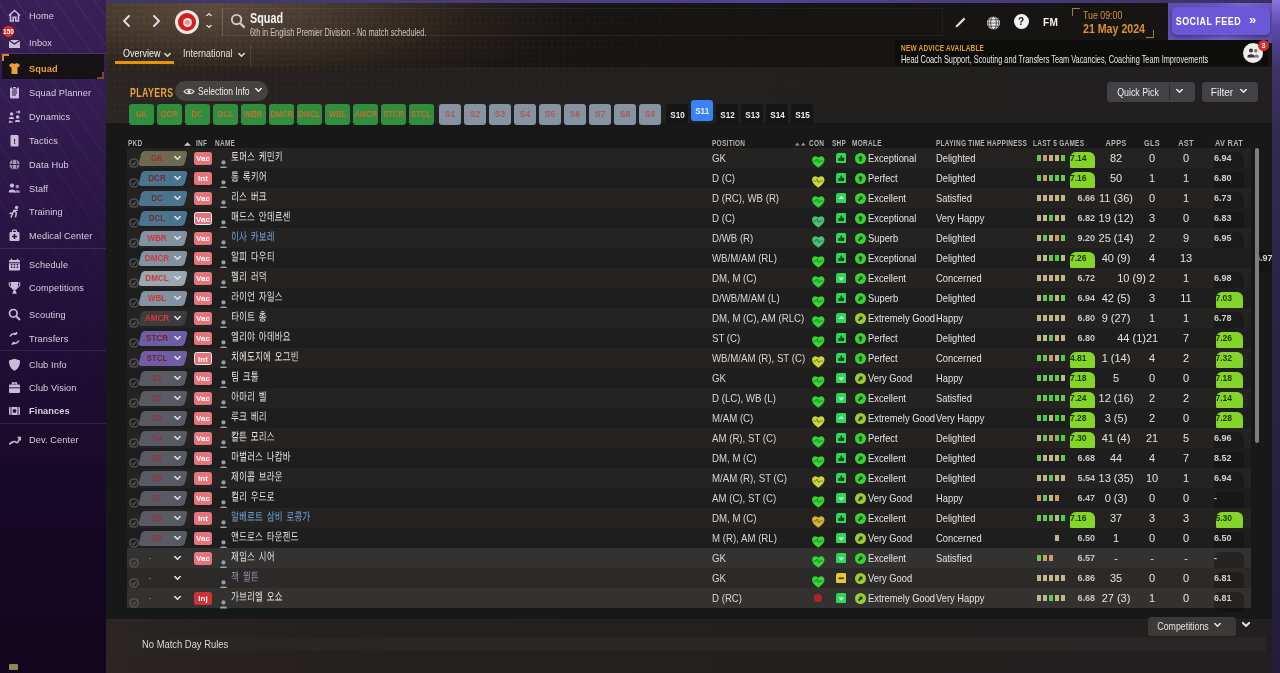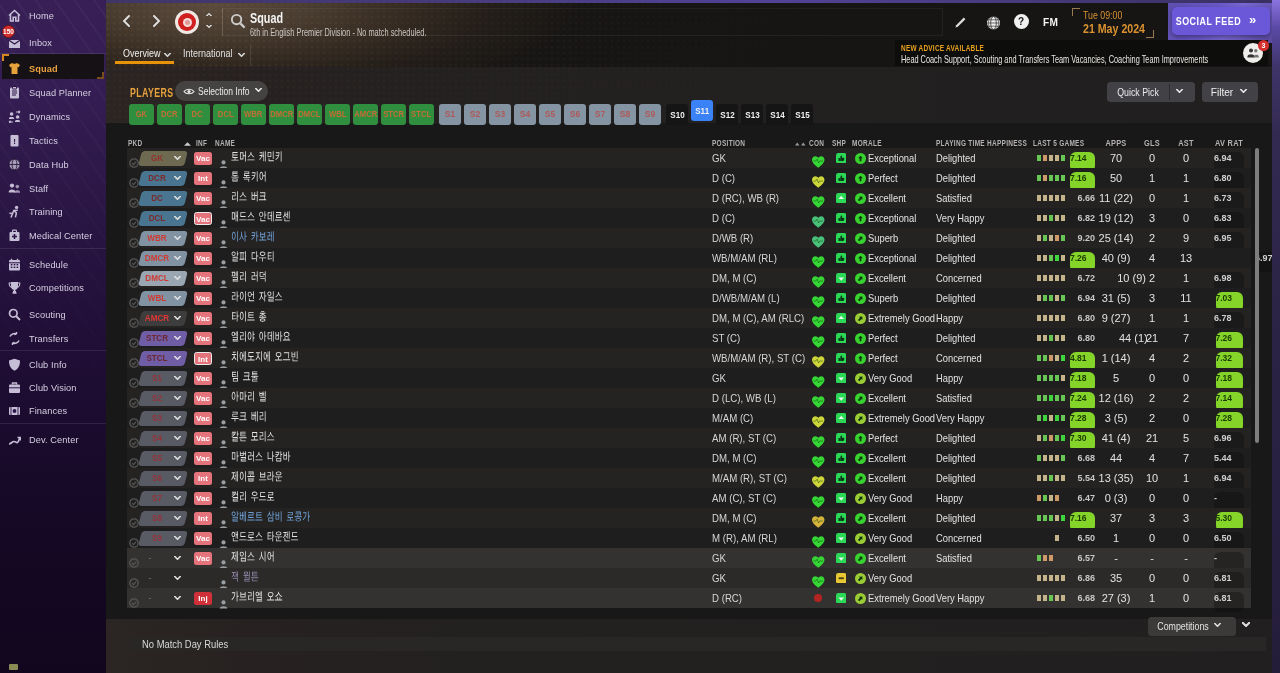--- a/index.html
+++ b/index.html
@@ -225,21 +225,21 @@
         <rect x="1" y="3.5" width="11" height="8.5" rx="1" fill="#c6bdd6"></rect>
         <path d="M4.5 3.5 V2 H8.5 V3.5" stroke="#c6bdd6" stroke-width="1.4" fill="none"></path>
         <path d="M1 6.8 H12" stroke="#2a1445" stroke-width="1"></path>
       </svg>
       <div class="ab sit" style="left:29px;top:381.6px;font-weight:normal;color:#d6cfe2">Club Vision</div>
       <svg class="ab" style="left:8px;top:403.9px" width="13" height="13" viewBox="0 0 13 13">
         <rect x="1" y="3" width="11" height="8" rx="1" fill="#c6bdd6"></rect>
         <circle cx="6.5" cy="7" r="1.9" fill="#2a1445"></circle>
         <path d="M3 3 V11 M10 3 V11" stroke="#2a1445" stroke-width=".9"></path>
       </svg>
-      <div class="ab sit" style="left:29px;top:404.9px;font-weight:normal;color:#d6cfe2">Finances</div>
+      <div class="ab sit" style="left:29px;top:404.9px;font-weight:bold;color:#d6cfe2">Finances</div>
       <svg class="ab" style="left:8px;top:433.0px" width="13" height="13" viewBox="0 0 13 13">
         <path d="M1 11 C3 11 4 8.5 6 8.5 C8 8.5 8 10 9.5 9.5 C11 9 11 5 12.2 4.5" stroke="#c6bdd6" stroke-width="1.7" fill="none"></path>
         <path d="M9.5 4.5 H12.4 V7.4" stroke="#c6bdd6" stroke-width="1.3" fill="none"></path>
       </svg>
       <div class="ab sit" style="left:29px;top:434.0px;font-weight:normal;color:#d6cfe2">Dev. Center</div>
       <div class="ab" style="left:2px;top:24.5px;width:13px;height:13px;border-radius:7px;background:#d32f2f;border:1px solid #7a1515;color:#fff;font-size:6.5px;font-weight:bold;text-align:center;line-height:11px">150</div>
       <div class="ab" style="left:9px;top:664px;width:9px;height:6px;background:#8a8a55;border-radius:1px"></div>
     </div>
     <div id="main" class="ab">
       <div id="hdrzone" class="ab">
@@ -438,21 +438,21 @@
           </g>
         </svg>
         <div class="cell ct sq" style="left:741px">Exceptional</div>
         <div class="cell ct sq" style="left:809px">Delighted</div>
         <div class="cell" style="left:910px;top:6.8px;width:4px;height:6.5px;background:#67c654"></div>
         <div class="cell" style="left:916px;top:6.8px;width:4px;height:6.5px;background:#cf9a6a"></div>
         <div class="cell" style="left:922px;top:6.8px;width:4px;height:6.5px;background:#c3b489"></div>
         <div class="cell" style="left:928px;top:6.8px;width:4px;height:6.5px;background:#c3b489"></div>
         <div class="cell" style="left:934px;top:6.8px;width:4px;height:6.5px;background:#67c654"></div>
         <div class="rpill grn" style="left:943px">7.14</div>
-        <div class="cell ct" style="left:959px;width:60px;text-align:center">70</div>
+        <div class="cell ct" style="left:959px;width:60px;text-align:center">82</div>
         <div class="cell ct" style="left:995px;width:60px;text-align:center">0</div>
         <div class="cell ct" style="left:1029px;width:60px;text-align:center">0</div>
         <div class="rpill dk" style="left:1087px;width:30px">6.94</div>
       </div>
       <div class="ab row" style="top:165px;background:#1f1e1e">
         <svg class="cell" style="left:1.5px;top:5px" width="10" height="10" viewBox="0 0 10 10">
           <circle cx="5" cy="5" r="4.2" stroke="#565656" stroke-width="1.3" fill="none"></circle>
           <path d="M3 5.2 L4.5 6.6 L7.2 3.6" stroke="#565656" stroke-width="1.2" fill="none"></path>
         </svg>
         <div class="pill" style="background:#497590"></div>
@@ -544,21 +544,21 @@
           </g>
         </svg>
         <div class="cell ct sq" style="left:741px">Excellent</div>
         <div class="cell ct sq" style="left:809px">Satisfied</div>
         <div class="cell" style="left:910px;top:6.8px;width:4px;height:6.5px;background:#c3b489"></div>
         <div class="cell" style="left:916px;top:6.8px;width:4px;height:6.5px;background:#c3b489"></div>
         <div class="cell" style="left:922px;top:6.8px;width:4px;height:6.5px;background:#c3b489"></div>
         <div class="cell" style="left:928px;top:6.8px;width:4px;height:6.5px;background:#c3b489"></div>
         <div class="cell" style="left:934px;top:6.8px;width:4px;height:6.5px;background:#c3b489"></div>
         <div class="cell" style="left:928px;width:40px;text-align:right;font-size:9px;font-weight:bold;color:#c8c8c8">6.66</div>
-        <div class="cell ct" style="left:959px;width:60px;text-align:center">11 (22)</div>
+        <div class="cell ct" style="left:959px;width:60px;text-align:center">11 (36)</div>
         <div class="cell ct" style="left:995px;width:60px;text-align:center">0</div>
         <div class="cell ct" style="left:1029px;width:60px;text-align:center">1</div>
         <div class="rpill dk" style="left:1087px;width:30px">6.73</div>
       </div>
       <div class="ab row" style="top:205px;background:#1f1e1e">
         <svg class="cell" style="left:1.5px;top:5px" width="10" height="10" viewBox="0 0 10 10">
           <circle cx="5" cy="5" r="4.2" stroke="#565656" stroke-width="1.3" fill="none"></circle>
           <path d="M3 5.2 L4.5 6.6 L7.2 3.6" stroke="#565656" stroke-width="1.2" fill="none"></path>
         </svg>
         <div class="pill" style="background:#497590"></div>
@@ -816,21 +816,21 @@
           </g>
         </svg>
         <div class="cell ct sq" style="left:741px">Superb</div>
         <div class="cell ct sq" style="left:809px">Delighted</div>
         <div class="cell" style="left:910px;top:6.8px;width:4px;height:6.5px;background:#c3b489"></div>
         <div class="cell" style="left:916px;top:6.8px;width:4px;height:6.5px;background:#67c654"></div>
         <div class="cell" style="left:922px;top:6.8px;width:4px;height:6.5px;background:#67c654"></div>
         <div class="cell" style="left:928px;top:6.8px;width:4px;height:6.5px;background:#c3b489"></div>
         <div class="cell" style="left:934px;top:6.8px;width:4px;height:6.5px;background:#67c654"></div>
         <div class="cell" style="left:928px;width:40px;text-align:right;font-size:9px;font-weight:bold;color:#c8c8c8">6.94</div>
-        <div class="cell ct" style="left:959px;width:60px;text-align:center">31 (5)</div>
+        <div class="cell ct" style="left:959px;width:60px;text-align:center">42 (5)</div>
         <div class="cell ct" style="left:995px;width:60px;text-align:center">3</div>
         <div class="cell ct" style="left:1029px;width:60px;text-align:center">11</div>
         <div class="rpill grn" style="left:1088.5px;width:27px">7.03</div>
       </div>
       <div class="ab row" style="top:305px;background:#242322">
         <svg class="cell" style="left:1.5px;top:5px" width="10" height="10" viewBox="0 0 10 10">
           <circle cx="5" cy="5" r="4.2" stroke="#565656" stroke-width="1.3" fill="none"></circle>
           <path d="M3 5.2 L4.5 6.6 L7.2 3.6" stroke="#565656" stroke-width="1.2" fill="none"></path>
         </svg>
         <div class="pill" style="background:#3d3d3d"></div>
@@ -925,21 +925,21 @@
           </g>
         </svg>
         <div class="cell ct sq" style="left:741px">Perfect</div>
         <div class="cell ct sq" style="left:809px">Delighted</div>
         <div class="cell" style="left:910px;top:6.8px;width:4px;height:6.5px;background:#c3b489"></div>
         <div class="cell" style="left:916px;top:6.8px;width:4px;height:6.5px;background:#c3b489"></div>
         <div class="cell" style="left:922px;top:6.8px;width:4px;height:6.5px;background:#67c654"></div>
         <div class="cell" style="left:928px;top:6.8px;width:4px;height:6.5px;background:#c3b489"></div>
         <div class="cell" style="left:934px;top:6.8px;width:4px;height:6.5px;background:#c3b489"></div>
         <div class="cell" style="left:928px;width:40px;text-align:right;font-size:9px;font-weight:bold;color:#c8c8c8">6.80</div>
-        <div class="cell ct" style="left:992px;width:60px;text-align:left">44 (1)</div>
+        <div class="cell ct" style="left:959px;width:60px;text-align:right">44 (1)</div>
         <div class="cell ct" style="left:995px;width:60px;text-align:center">21</div>
         <div class="cell ct" style="left:1029px;width:60px;text-align:center">7</div>
         <div class="rpill grn" style="left:1088.5px;width:27px">7.26</div>
       </div>
       <div class="ab row" style="top:345px;background:#242322">
         <svg class="cell" style="left:1.5px;top:5px" width="10" height="10" viewBox="0 0 10 10">
           <circle cx="5" cy="5" r="4.2" stroke="#565656" stroke-width="1.3" fill="none"></circle>
           <path d="M3 5.2 L4.5 6.6 L7.2 3.6" stroke="#565656" stroke-width="1.2" fill="none"></path>
         </svg>
         <div class="pill" style="background:#6f5da6"></div>
@@ -1253,21 +1253,21 @@
         <div class="cell ct sq" style="left:809px">Delighted</div>
         <div class="cell" style="left:910px;top:6.8px;width:4px;height:6.5px;background:#67c654"></div>
         <div class="cell" style="left:916px;top:6.8px;width:4px;height:6.5px;background:#c3b489"></div>
         <div class="cell" style="left:922px;top:6.8px;width:4px;height:6.5px;background:#c3b489"></div>
         <div class="cell" style="left:928px;top:6.8px;width:4px;height:6.5px;background:#c3b489"></div>
         <div class="cell" style="left:934px;top:6.8px;width:4px;height:6.5px;background:#67c654"></div>
         <div class="cell" style="left:928px;width:40px;text-align:right;font-size:9px;font-weight:bold;color:#c8c8c8">6.68</div>
         <div class="cell ct" style="left:959px;width:60px;text-align:center">44</div>
         <div class="cell ct" style="left:995px;width:60px;text-align:center">4</div>
         <div class="cell ct" style="left:1029px;width:60px;text-align:center">7</div>
-        <div class="rpill dk" style="left:1087px;width:30px">5.44</div>
+        <div class="rpill dk" style="left:1087px;width:30px">8.52</div>
       </div>
       <div class="ab row" style="top:465px;background:#242322">
         <svg class="cell" style="left:1.5px;top:5px" width="10" height="10" viewBox="0 0 10 10">
           <circle cx="5" cy="5" r="4.2" stroke="#565656" stroke-width="1.3" fill="none"></circle>
           <path d="M3 5.2 L4.5 6.6 L7.2 3.6" stroke="#565656" stroke-width="1.2" fill="none"></path>
         </svg>
         <div class="pill" style="background:#585b64"></div>
         <div class="pilltx" style="color:#95333a">S6</div>
         <svg class="ab" style="left:47.0px;top:8.0px" width="7" height="4" viewBox="0 0 8 5">
           <g transform="rotate(0 4 2.5)">

